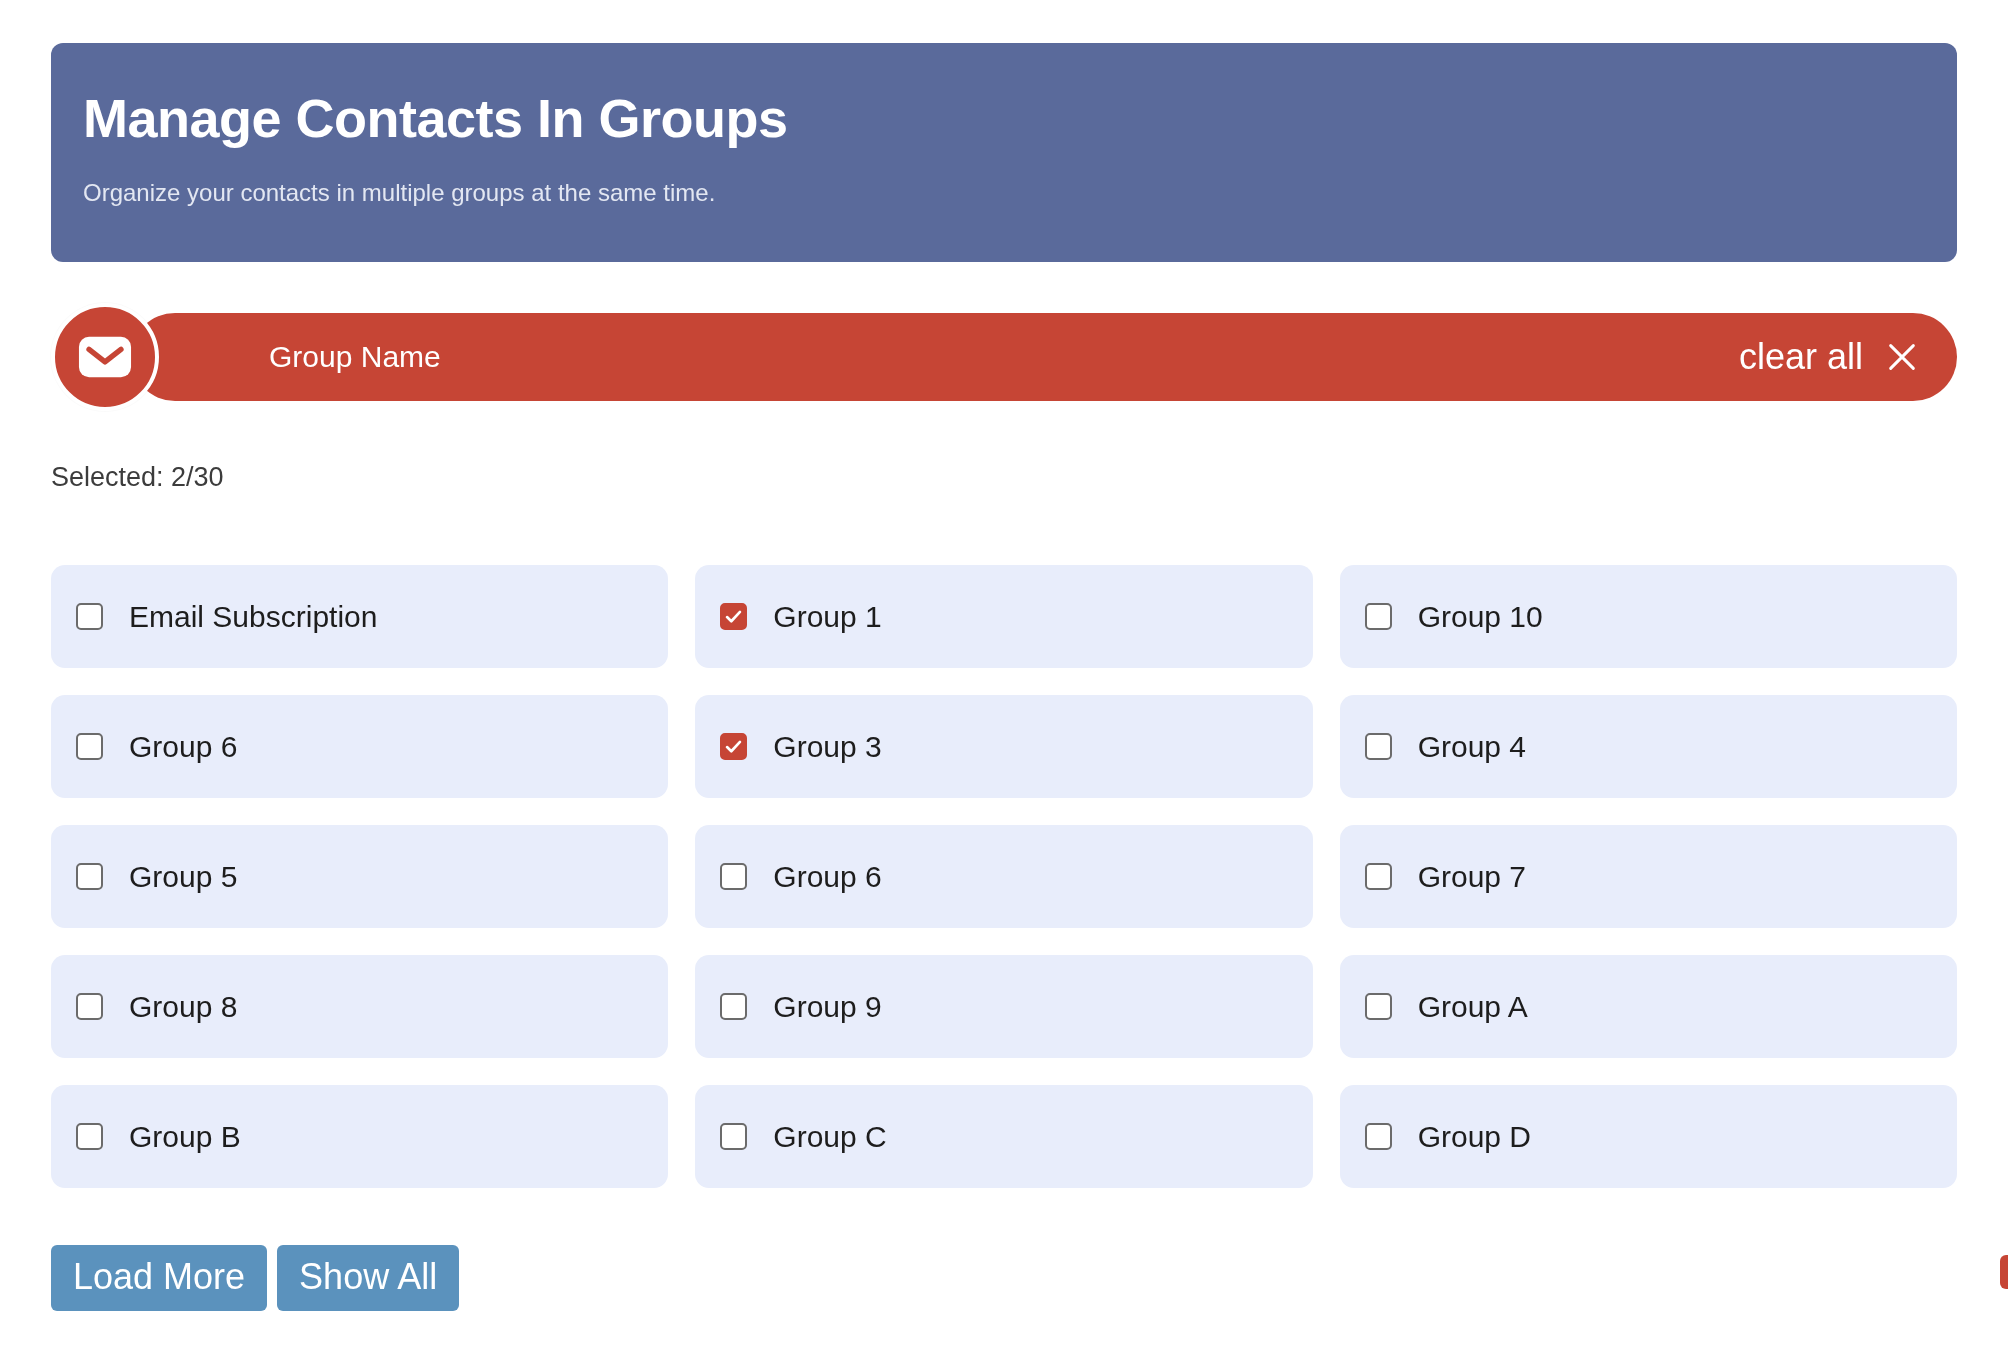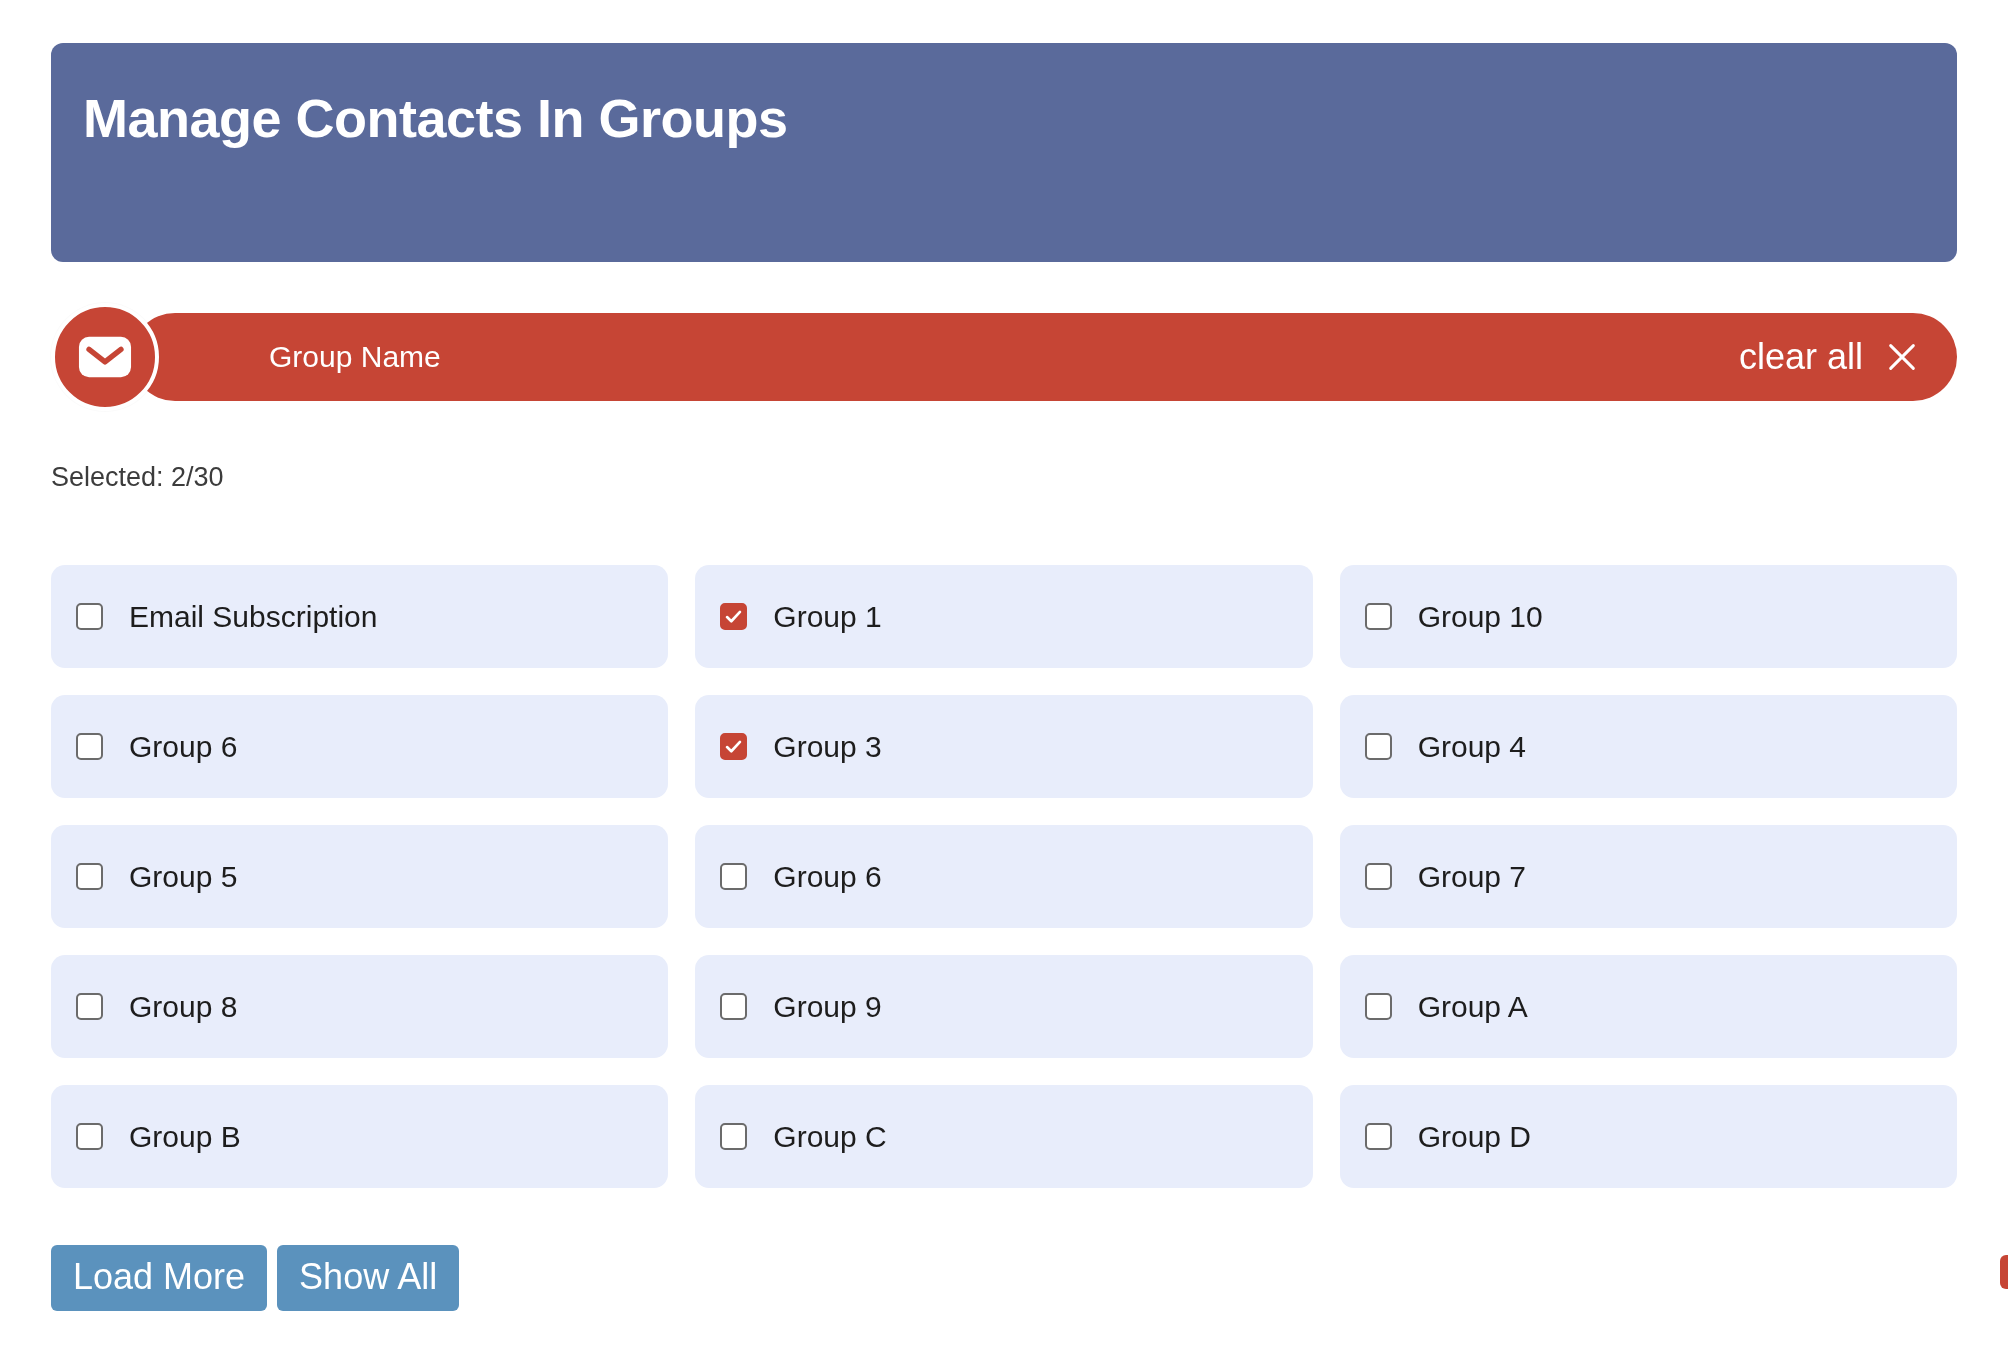--- a/index.html
+++ b/index.html
@@ -198,20 +198,21 @@
     border-radius: 6px 0 0 6px;
   }
 </style>
 </head>
 <body>
 
 <div class="page">
 
   <div class="header-banner">
     <div class="header-title">Manage Contacts In Groups</div>
+    <div class="header-subtitle">Organize your contacts in multiple groups at the same time.</div>
   </div>
 
   <div class="group-bar-wrap">
     <div class="group-bar">
       <div class="group-bar-label">Group Name</div>
       <div class="group-bar-right">
         <div class="clear-all-label">clear all</div>
         <svg class="close-x" viewBox="0 0 24 24">
           <path d="M4 4 L20 20 M20 4 L4 20" stroke="#ffffff" stroke-width="2.1" stroke-linecap="round" fill="none"></path>
         </svg>

